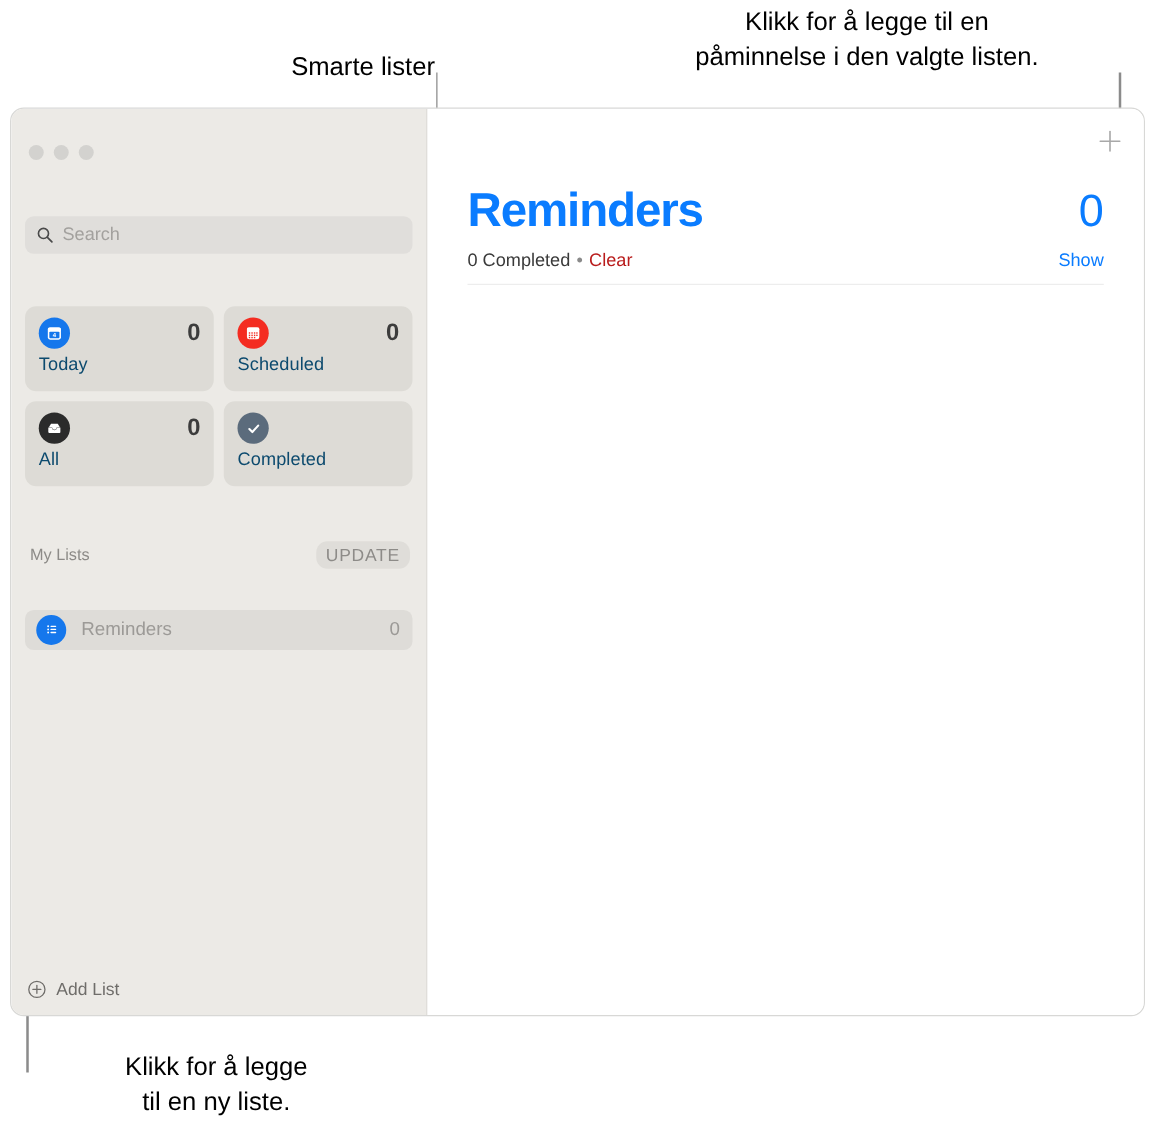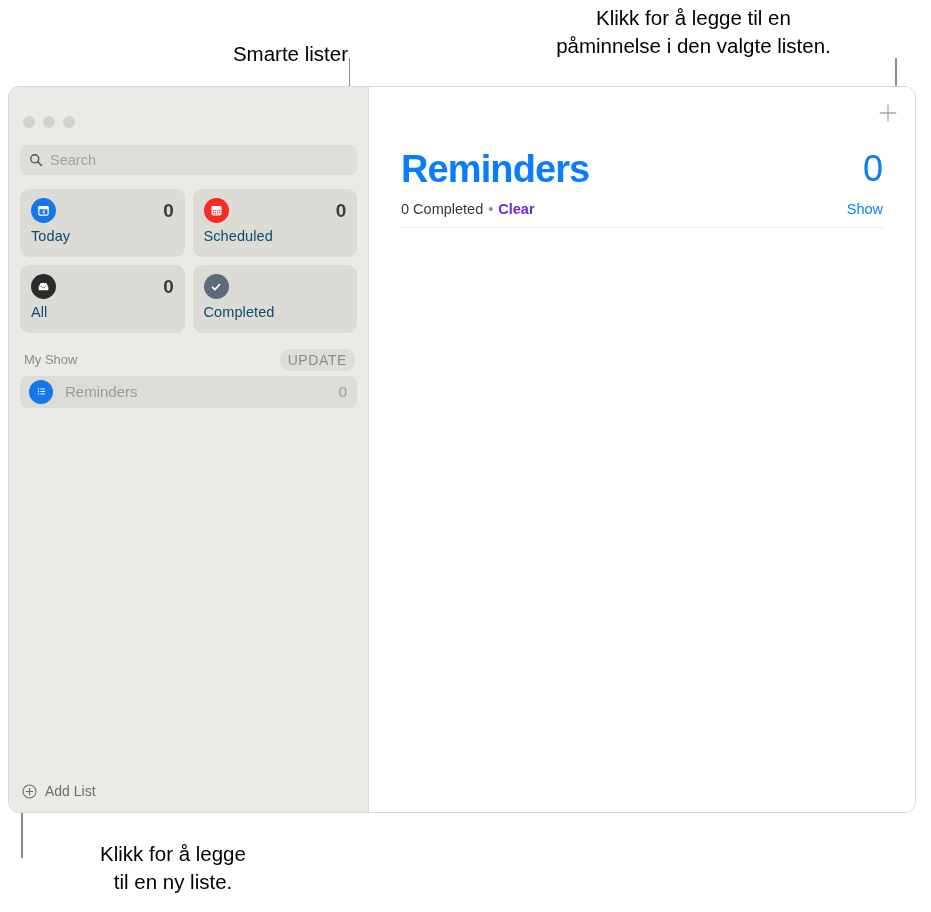--- a/index.html
+++ b/index.html
@@ -89,28 +89,29 @@
     background: #ffffff;
     border: 1px solid #d8d8d6;
     border-radius: 11px;
     box-sizing: border-box;
     overflow: hidden;
     display: flex;
   }
 
   
   #sidebar {
-    width: 360px;
+    width: 333px;
     background: #eceae6;
     border-right: 1px solid #dcdad6;
     box-sizing: border-box;
     position: relative;
     flex: none;
     display: flex;
     flex-direction: column;
+    gap: 28px;
   }
   #traffic-lights {
     display: flex;
     gap: 8px;
     padding: 29px 0 0 14px;
   }
   .tl-dot {
     width: 12px;
     height: 12px;
     border-radius: 50%;
@@ -286,21 +287,21 @@
     margin: 12px 32px 0 32px;
     padding-bottom: 10px;
     border-bottom: 1px solid #ededed;
     display: flex;
     align-items: baseline;
     justify-content: space-between;
     font-size: 14.5px;
   }
   #completed-left { color: #3a3a3a; }
   #completed-sep { color: #8a8a8a; margin: 0 5px; }
-  #clear-link { color: #6d28d9; font-weight: bold; }
+  #clear-link { color: #b91c1c; }
   #show-link { color: #0a7cff; }
   #empty-state {
     flex: 1;
     display: flex;
     align-items: center;
     justify-content: center;
     padding-bottom: 180px;
   }
   #empty-text {
     font-size: 28px;
@@ -408,21 +409,21 @@
             </svg>
           </div>
           <span class="smart-count"></span>
         </div>
         <div class="smart-label">Completed</div>
       </div>
 
     </div>
 
     <div id="mylists-header">
-      <span id="mylists-title">My Show</span>
+      <span id="mylists-title">My Lists</span>
       <span id="update-badge">UPDATE</span>
     </div>
 
     <div id="list-row">
       <div id="list-row-icon">
         <svg viewBox="0 0 20 20" width="13" height="13">
           <g fill="#ffffff">
             <circle cx="5.4" cy="6.2" r="1.15"></circle>
             <circle cx="5.4" cy="10" r="1.15"></circle>
             <circle cx="5.4" cy="13.8" r="1.15"></circle>

